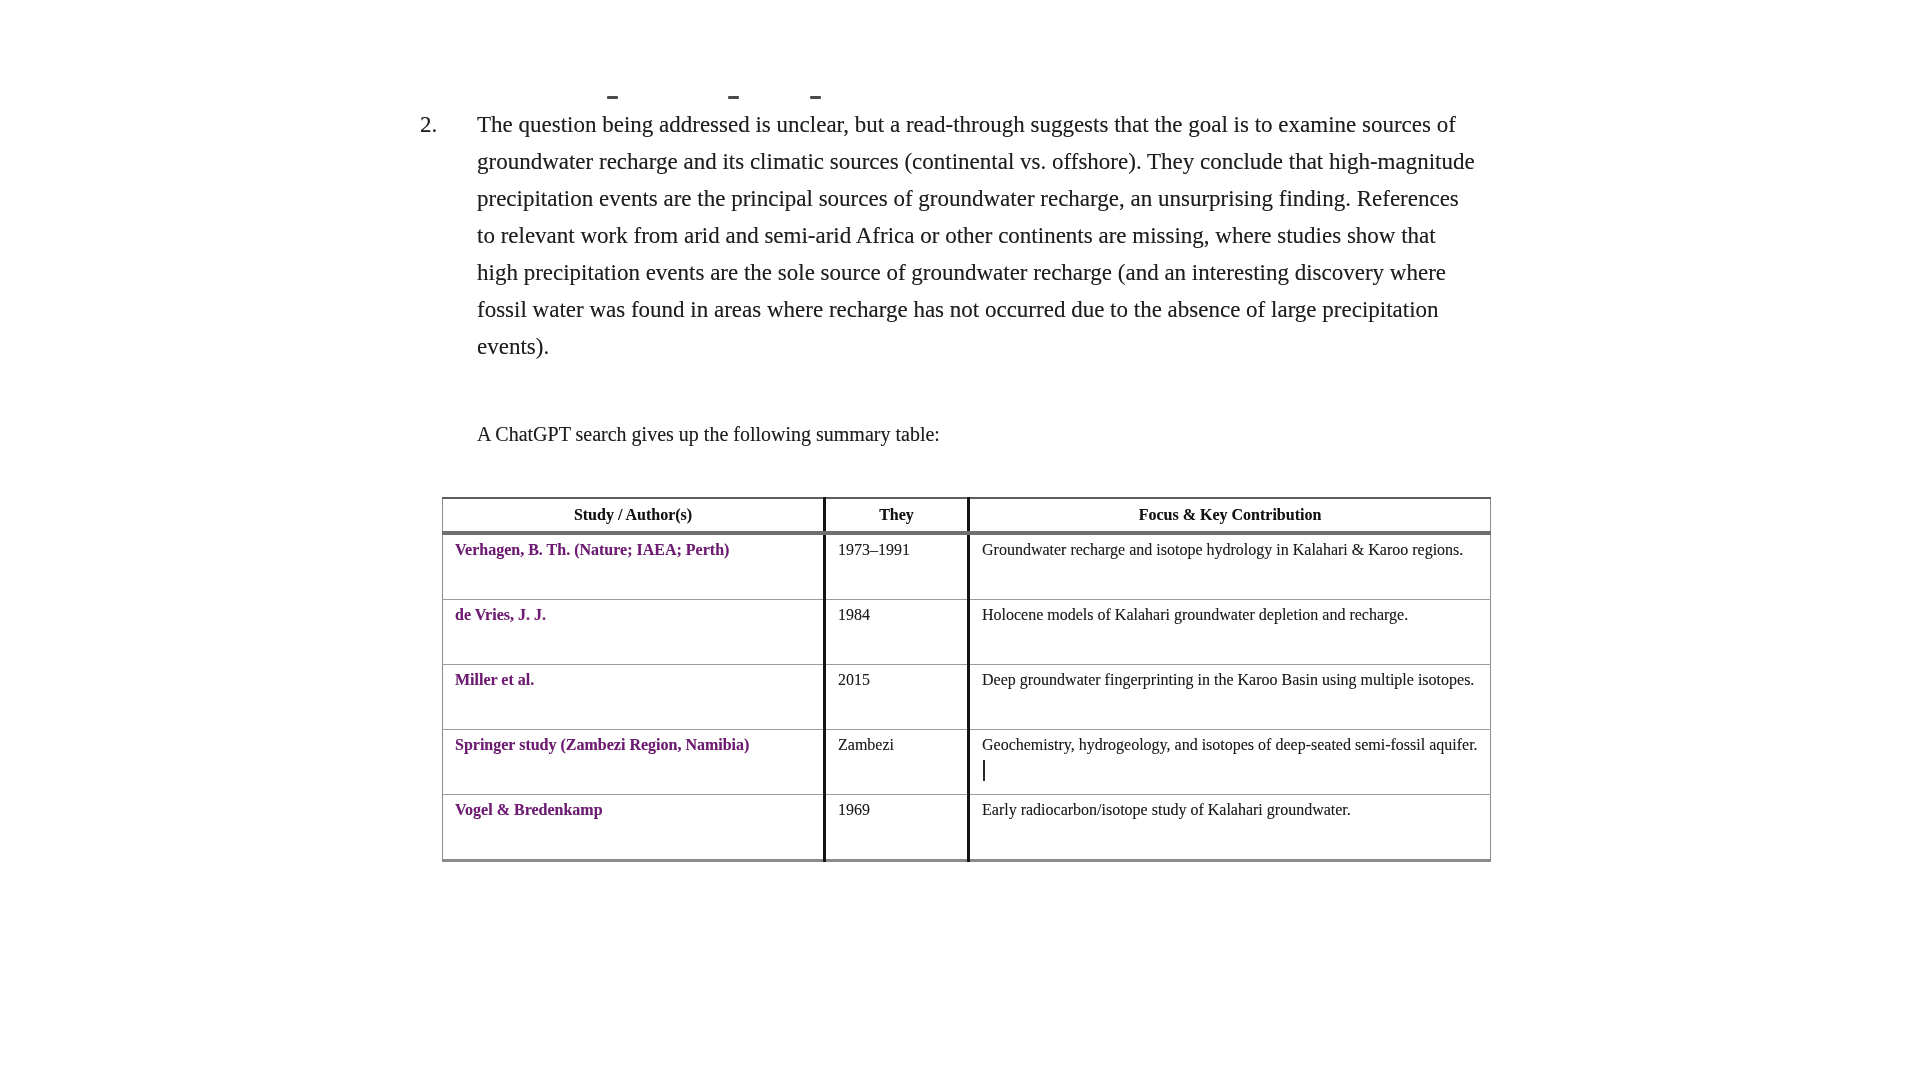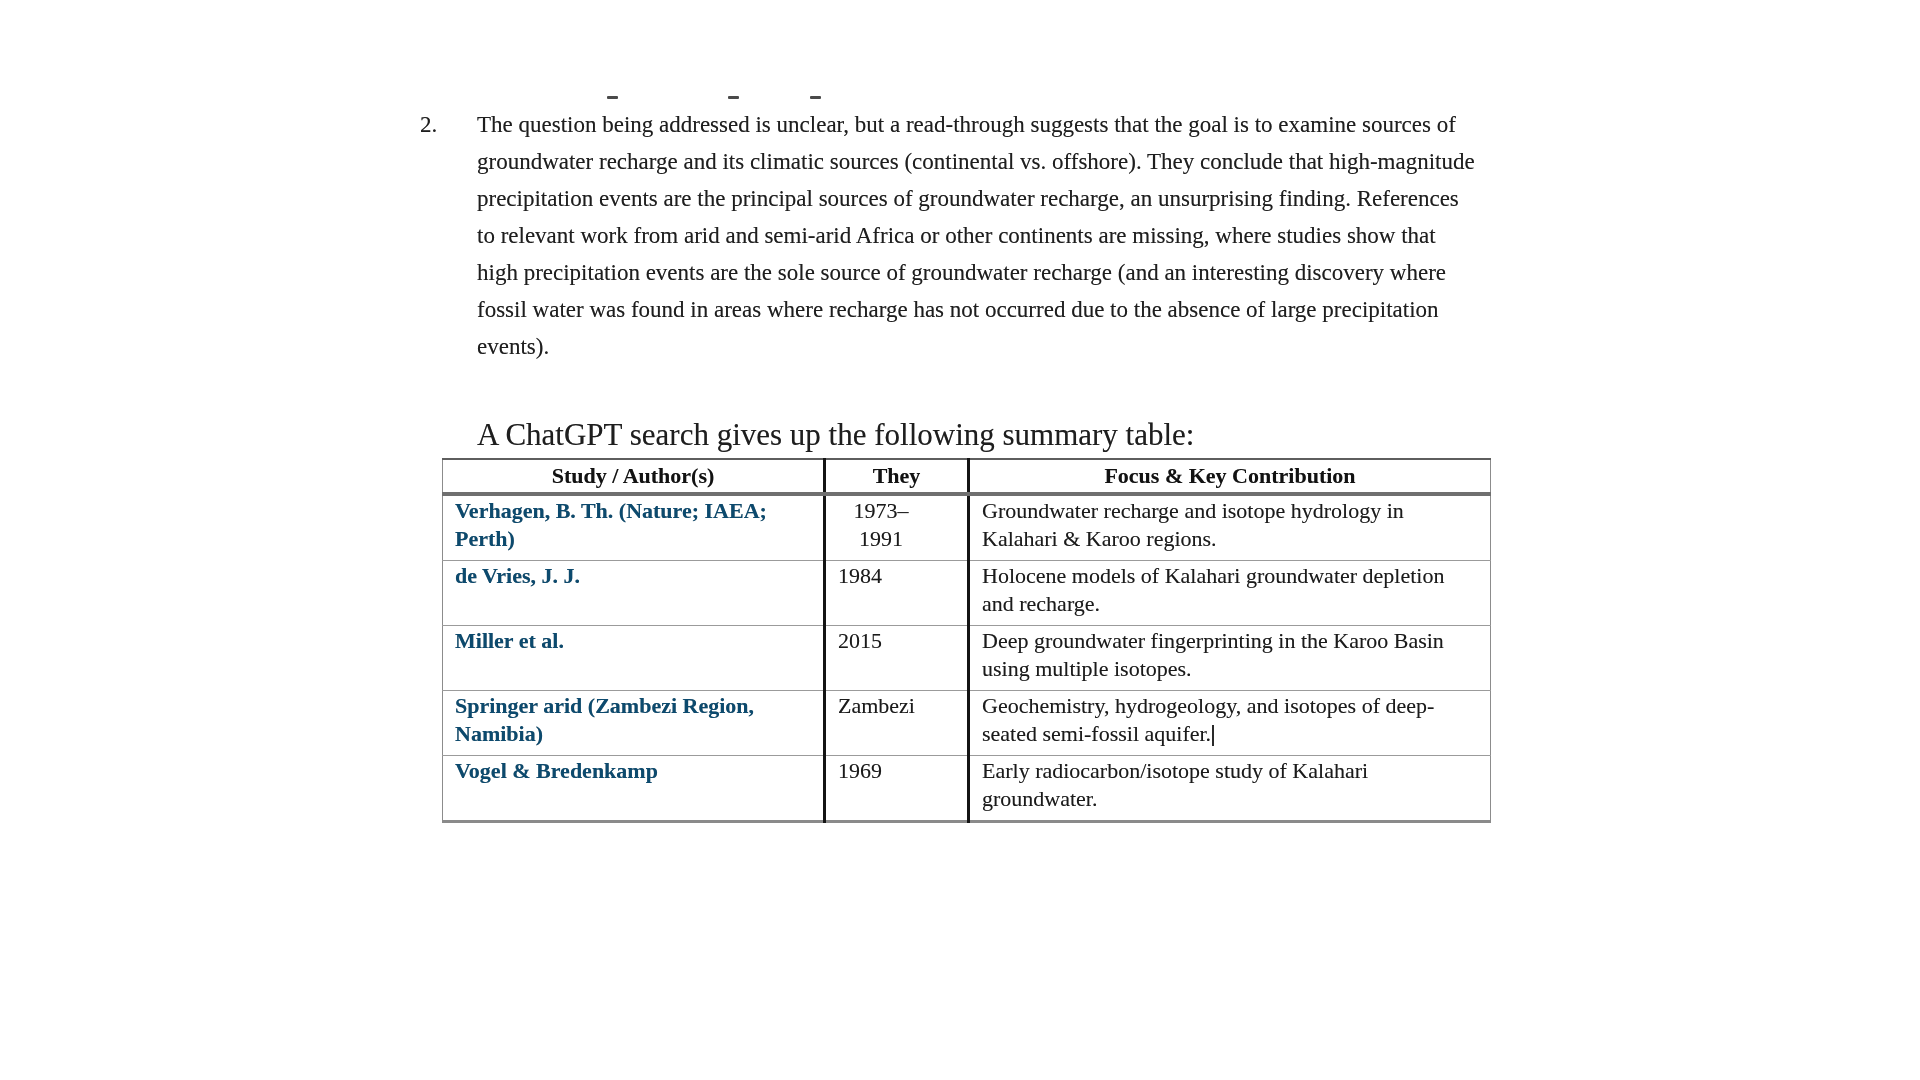--- a/index.html
+++ b/index.html
@@ -51,41 +51,42 @@
   }
   .para .ptext {
     width: 1005px;
     flex: 0 0 1005px;
   }
 
   .intro {
     position: absolute;
     left: 477px; top: 416px;
     width: 1010px;
-    font-size: 31px;
+    font-size: 20px;
     line-height: 37px;
     text-shadow: 0 0 0.5px rgba(0,0,0,0.40);
   }
 
   .tablewrap {
     position: absolute;
     left: 442px; top: 458px;
   }
   table.summary {
     border-collapse: collapse;
     table-layout: fixed;
     width: 1048px;
-    font-size: 22px;
+    font-size: 16px;
     line-height: 28px;
     color: #1b1b1b;
     text-shadow: 0 0 0.5px rgba(0,0,0,0.35);
     border-top: 2px solid #5e5e5e;
     border-left: 1px solid #8c8c8c;
     border-right: 1px solid #8c8c8c;
     border-bottom: 3px solid #8a8a8a;
+    margin-top: 39px;
   }
   col.c1 { width: 382px; }
   col.c2 { width: 144px; }
   col.c3 { width: 522px; }
   table.summary th {
     font-weight: bold;
     text-align: center;
     vertical-align: middle;
     height: 30px;
     padding: 1px 6px;
@@ -97,21 +98,21 @@
   }
   table.summary td {
     vertical-align: top;
     padding: 1px 12px 5px 12px;
     height: 58px;
     border-top: 1px solid #9b9b9b;
   }
   td.cell-study {
     font-weight: bold;
     padding-right: 40px;
-    color: #0c4a6e;
+    color: #701a75;
   }
   td.cell-year .year-inner {
     display: inline-block;
     max-width: 86px;
     text-align: center;
   }
   .caret {
     display: inline-block;
     width: 2px;
     height: 21px;
@@ -162,21 +163,21 @@
             <td class="cell-study bc">de Vries, J. J.</td>
             <td class="cell-year bc"><span class="year-inner">1984</span></td>
             <td class="cell-focus">Holocene models of Kalahari groundwater depletion and recharge.</td>
           </tr>
           <tr>
             <td class="cell-study bc">Miller et al.</td>
             <td class="cell-year bc"><span class="year-inner">2015</span></td>
             <td class="cell-focus">Deep groundwater fingerprinting in the Karoo Basin using multiple isotopes.</td>
           </tr>
           <tr>
-            <td class="cell-study bc">Springer arid (Zambezi Region, Namibia)</td>
+            <td class="cell-study bc">Springer study (Zambezi Region, Namibia)</td>
             <td class="cell-year bc"><span class="year-inner">Zambezi</span></td>
             <td class="cell-focus">Geochemistry, hydrogeology, and isotopes of deep-seated semi-fossil aquifer.<span class="caret"></span></td>
           </tr>
           <tr>
             <td class="cell-study bc">Vogel &amp; Bredenkamp</td>
             <td class="cell-year bc"><span class="year-inner">1969</span></td>
             <td class="cell-focus">Early radiocarbon/isotope study of Kalahari groundwater.</td>
           </tr>
         </tbody>
     </table>

